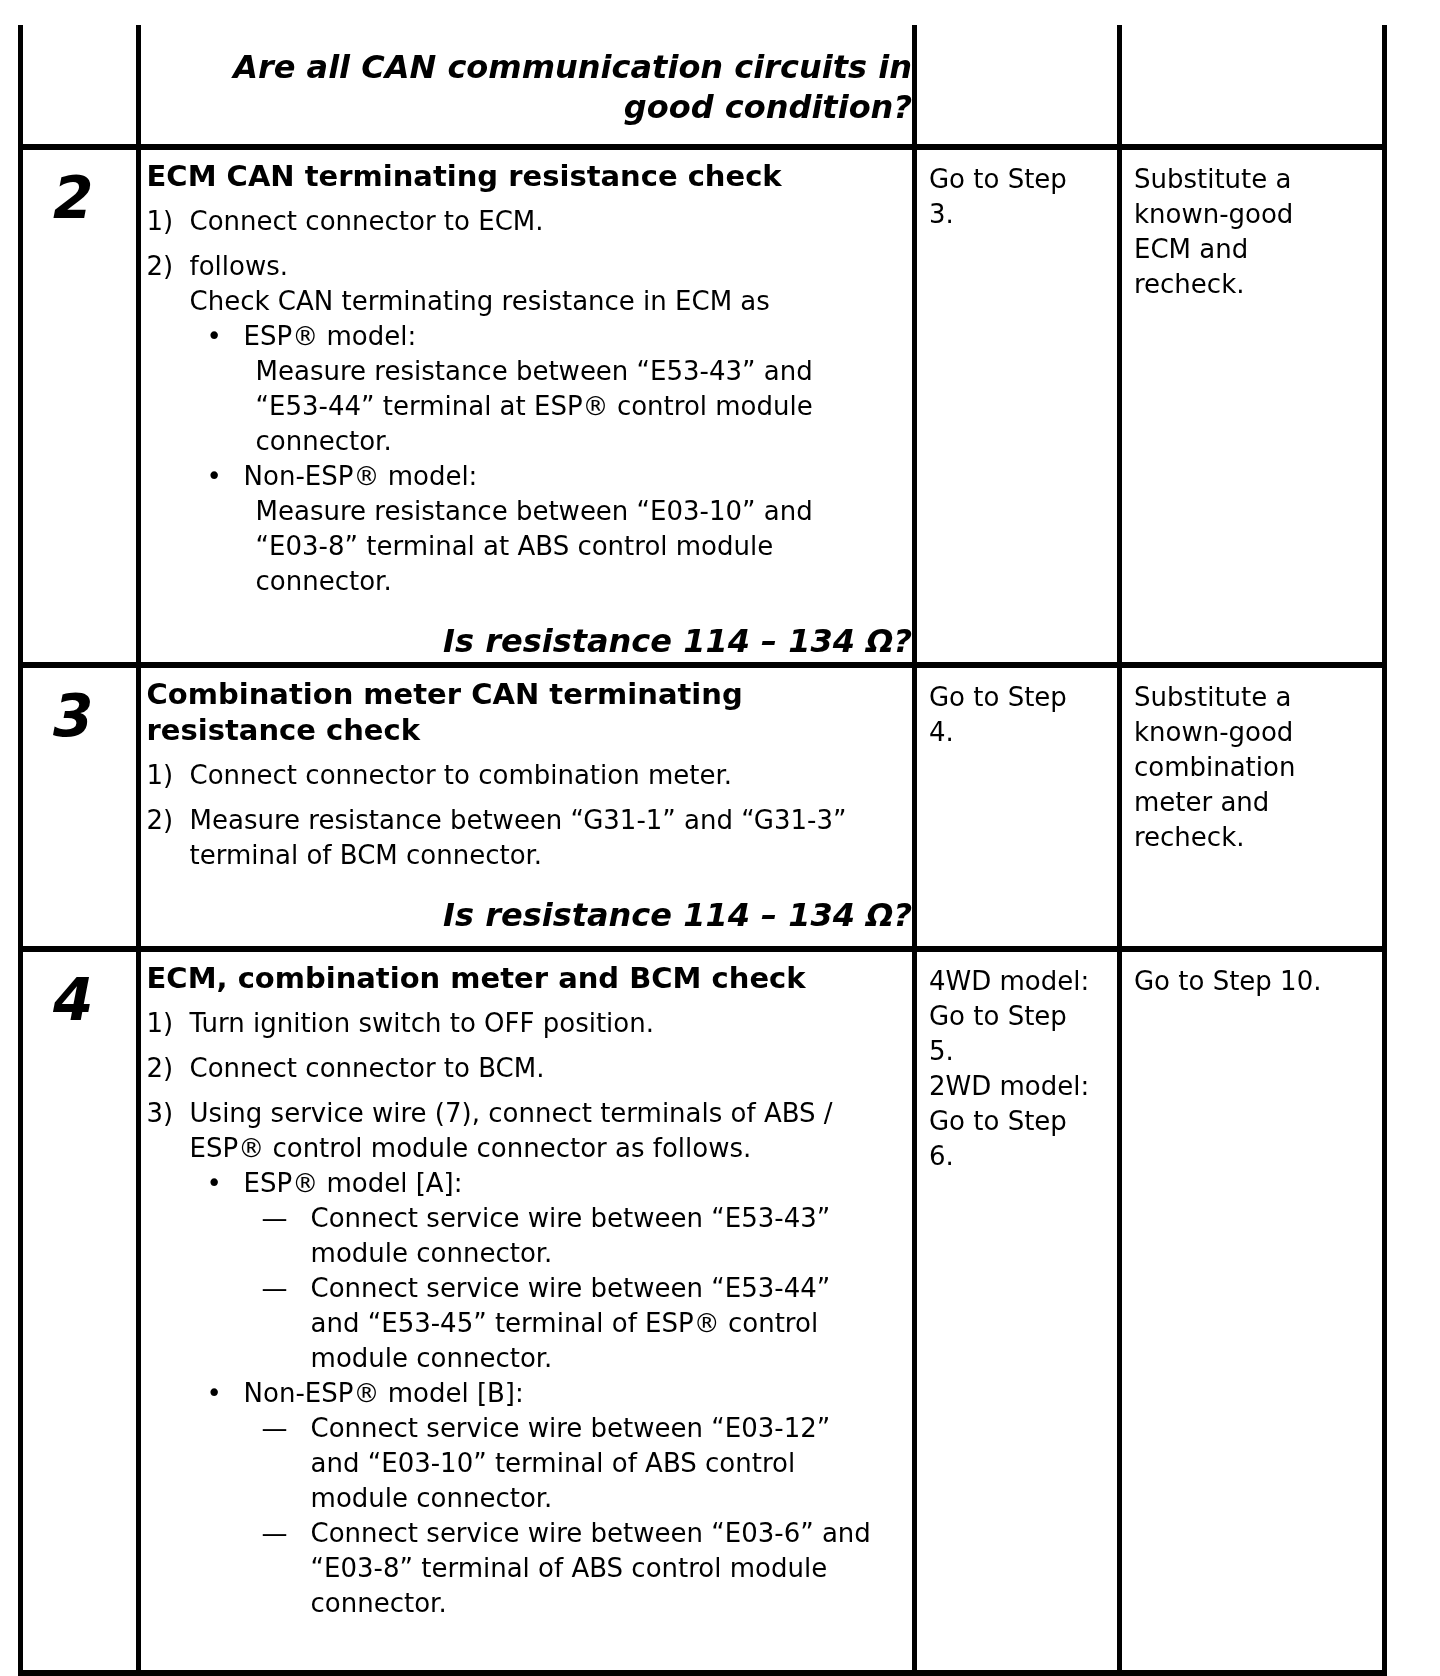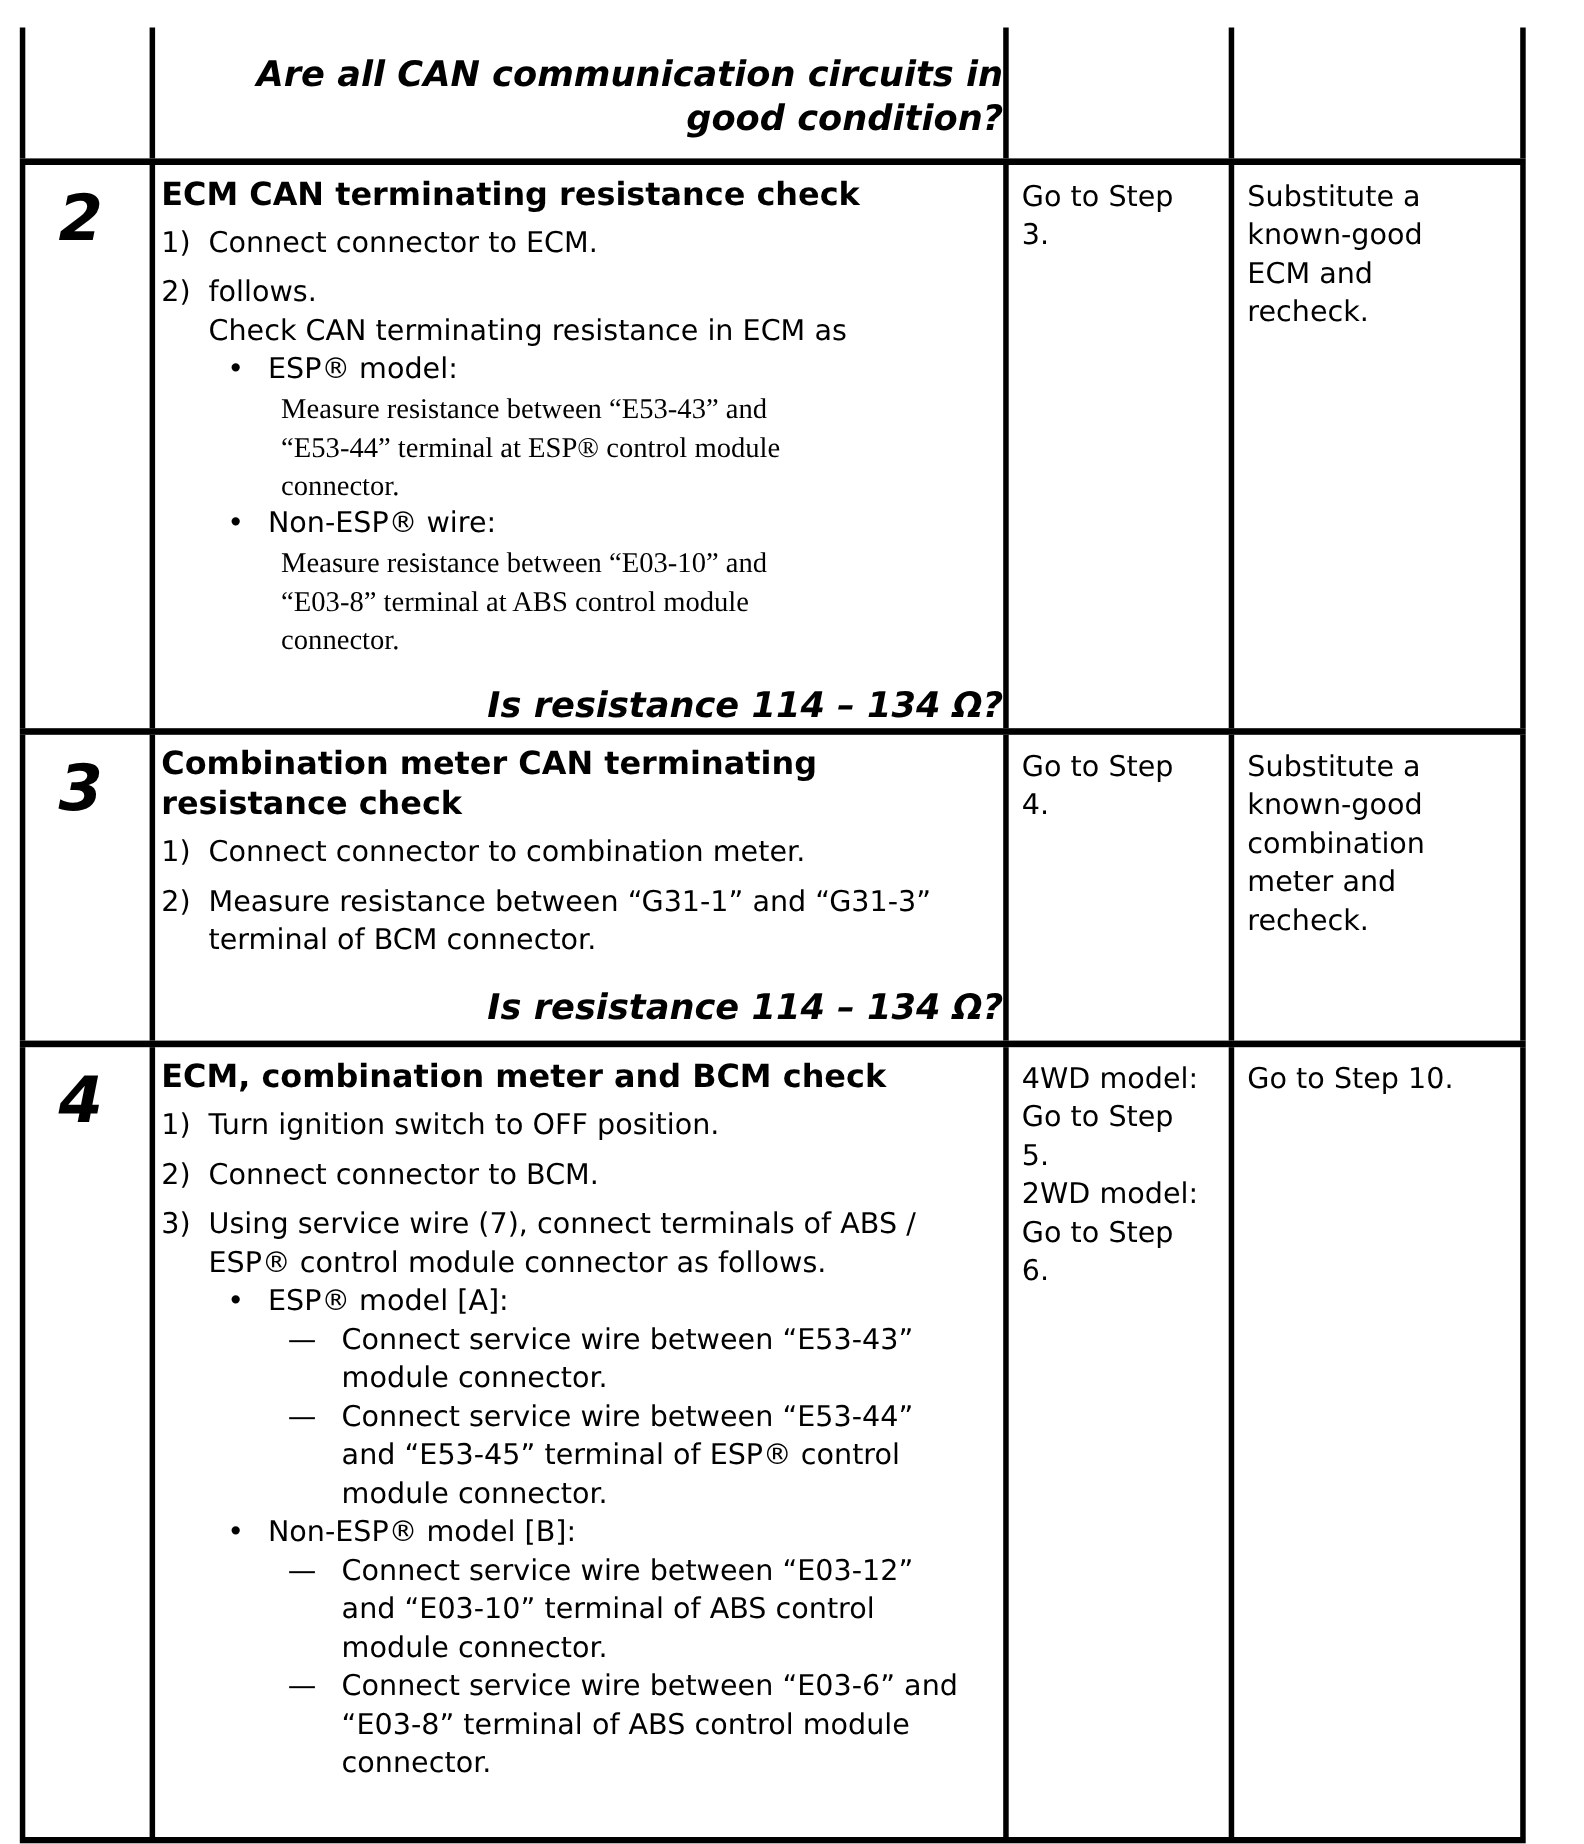--- a/index.html
+++ b/index.html
@@ -23,21 +23,21 @@
   .c4 { width:270px; border-right:5px solid #000; padding:12px 20px 0 12px; }
   .step-num { font-size:58px; font-weight:bold; font-style:italic; padding-top:14px; padding-right:12px; }
   .title { font-size:29px; font-weight:bold; line-height:36px; }
   .tl { white-space:nowrap; }
   .question { font-size:32px; font-weight:bold; font-style:italic; line-height:40px; margin-top:22px; }
   .question .tl { white-space:nowrap;text-align:right; }
   .li { display:flex; margin-top:10px; font-size:26px; line-height:35px; }
   .li .mk { width:43px; flex:none; }
   .b-item { display:flex; font-size:26px; line-height:35px; }
   .b-item .bmk { width:37px; flex:none; margin-left:60px; }
-  .b-body .cont { margin-left:12px;font-family:Liberation Serif, serif; }
+  .b-body .cont { margin-left:12px; }
   .d-item { display:flex; margin-left:18px; }
   .d-item .dmk { width:49px; flex:none; }
   .t { white-space:nowrap; }
   .c3 .t, .c4 .t { font-size:26px; line-height:35px; }
 </style>
 </head>
 <body>
 
 <div class="table-wrap">
 
@@ -79,21 +79,21 @@
         <div class="b-body">
           <div class="t">ESP® model:</div>
           <div class="t cont">Measure resistance between “E53-43” and</div>
           <div class="t cont">“E53-44” terminal at ESP® control module</div>
           <div class="t cont">connector.</div>
         </div>
       </div>
       <div class="b-item">
         <div class="bmk">•</div>
         <div class="b-body">
-          <div class="t">Non-ESP® wire:</div>
+          <div class="t">Non-ESP® model:</div>
           <div class="t cont">Measure resistance between “E03-10” and</div>
           <div class="t cont">“E03-8” terminal at ABS control module</div>
           <div class="t cont">connector.</div>
         </div>
       </div>
       <div class="question">
         <div class="tl">Is resistance 114 – 134 Ω?</div>
       </div>
     </div>
     <div class="cell c3">

